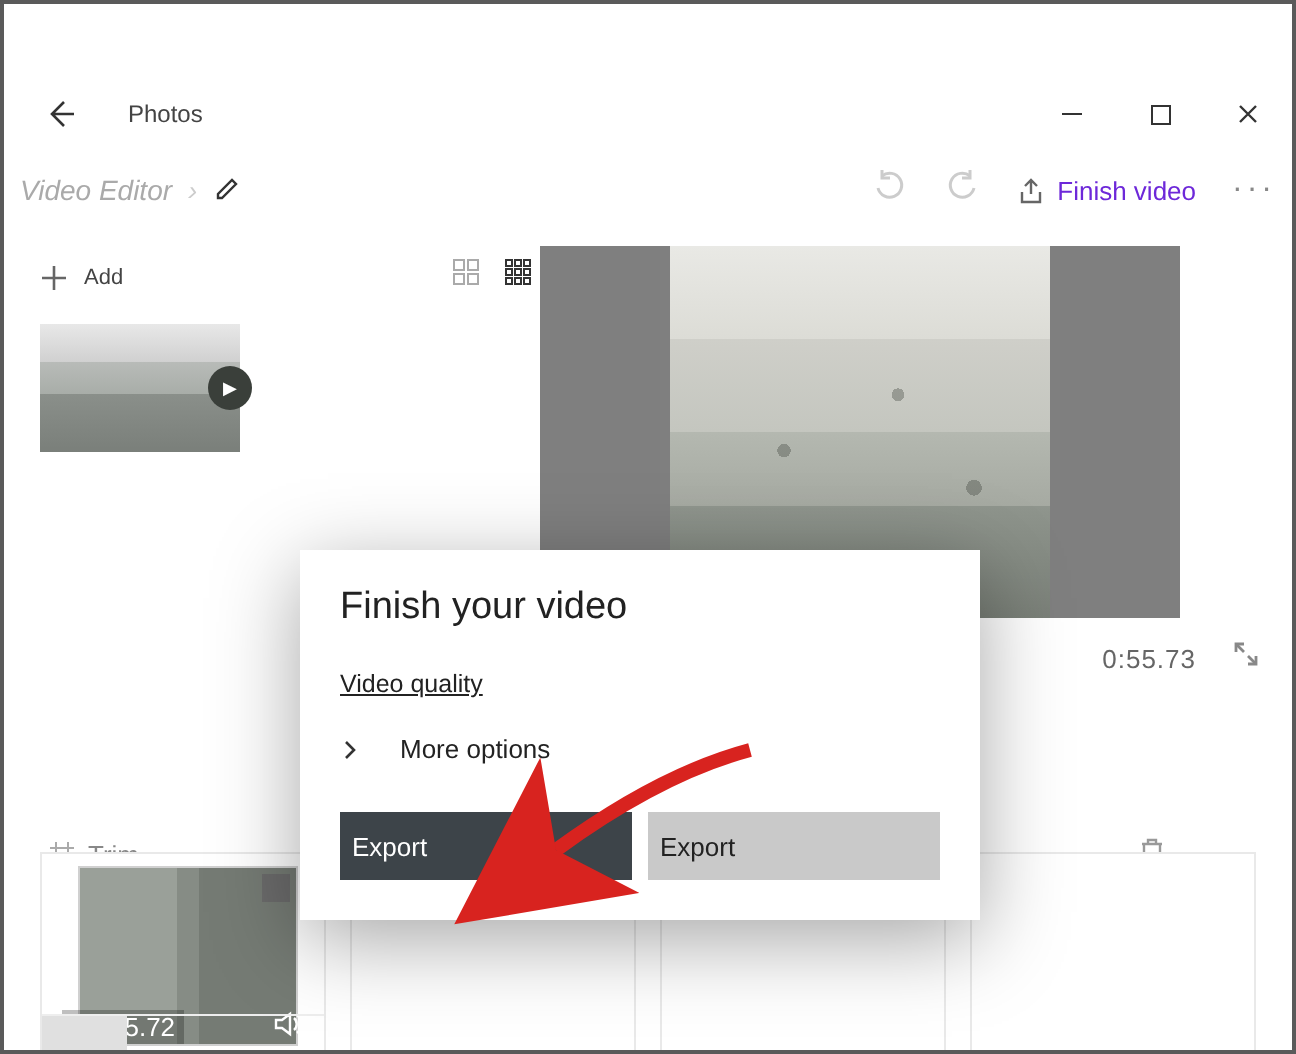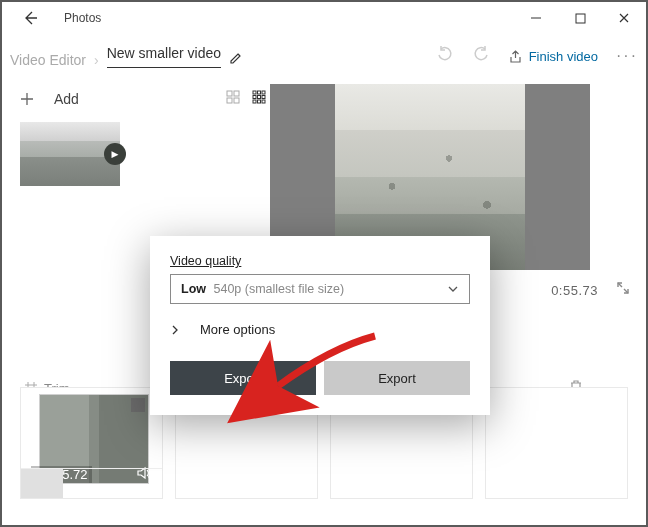--- a/index.html
+++ b/index.html
@@ -1,36 +1,36 @@
 <!DOCTYPE html>
 <html><head>
 <meta charset="utf-8">
 <style>
   * { box-sizing: border-box; font-family: 'Segoe UI', sans-serif; }
   body { margin: 0; background: #fff; }
   .frame { width: 648px; height: 527px; border: 2px solid #5a5a5a; position: relative; overflow: hidden; background: #fff; }
-  .titlebar { height: 32px; display: flex; align-items: center; justify-content: space-between; padding: 0 0 0 6px; color: #444; font-size: 12px; }
+  .titlebar { height: 32px; display: flex; align-items: center; justify-content: space-between; padding: 0 0 0 6px; color: #444; font-size: 12px; margin-top: 39px; }
   .titlebar-left { display: flex; align-items: center; gap: 12px; }
   .back-arrow, .tb-btn { width: 44px; height: 32px; display: flex; align-items: center; justify-content: center; color: #333; }
   .tb-right { display: flex; }
   .toolbar { height: 44px; display: flex; align-items: center; justify-content: space-between; padding: 0 8px; color: #888; }
-  .crumbs { display: flex; align-items: flex-end; gap: 8px; font-size: 14px; }
+  .crumbs { display: flex; align-items: center; gap: 8px; font-size: 14px; font-style: italic; }
   .crumb-current { color: #333; border-bottom: 1px solid #333; padding-bottom: 6px; }
   .pencil-icon { color: #333; }
   .tool-right { display: flex; align-items: center; gap: 18px; }
   .tool-right .dis { color: #ccc; }
-  .finish-link { display: flex; align-items: center; gap: 6px; color: #0369a1; font-size: 13px; }
+  .finish-link { display: flex; align-items: center; gap: 6px; color: #6d28d9; font-size: 13px; }
 
   .content { position: relative; height: calc(527px - 32px - 44px - 4px); }
   .left-panel { position: absolute; left: 0; top: 0; width: 290px; padding: 12px 18px; }
   .pl-head { display: flex; align-items: center; justify-content: space-between; margin: 8px 0 18px; }
   .pl-title { font-size: 15px; font-weight: 600; color: #222; }
   .pl-chevron { color: #666; }
   .pl-tools { display: flex; align-items: center; justify-content: space-between; margin-bottom: 14px; padding-right: 8px; }
-  .add-btn { display: flex; align-items: center; gap: 20px; color: #444; font-size: 14px; justify-content: center; }
+  .add-btn { display: flex; align-items: center; gap: 8px; color: #444; font-size: 11px; justify-content: center; }
   .grid-icons { display: flex; gap: 12px; color: #888; }
   .grid-icons .sel { color: #333; }
   .lib-thumb { width: 100px; height: 64px; background: linear-gradient(180deg,#e8e8e8 0%,#d0d0d0 30%,#b8bbb8 30%,#a8ada8 55%,#8a8f8a 55%,#7a7f7a 100%); position: relative; }
   .play-badge { position: absolute; right: -6px; top: 50%; transform: translateY(-50%); width: 22px; height: 22px; border-radius: 50%; background: #3a3f3a; display: flex; align-items: center; justify-content: center; color: #fff; font-size: 9px; }
 
   .preview { position: absolute; right: 12px; top: 6px; width: 364px; }
   .preview-canvas { width: 320px; height: 186px; background: #7f7f7f; display: flex; align-items: center; justify-content: center; }
   .preview-img { width: 190px; height: 186px; background:
     linear-gradient(180deg,#e9e9e5 0%,#dcdcd6 25%,#cfcfc9 25%,#c4c6bf 50%,#b4b8b0 50%,#a6aaa2 70%,#8f958d 70%,#7a8078 100%);
     position: relative; }
@@ -58,21 +58,21 @@
 
   
   .dim { position:absolute; inset:0; background:rgba(255,255,255,0); }
   .dialog { position:absolute; left:148px; top:158px; width:340px; background:#fff; box-shadow:0 10px 40px rgba(0,0,0,.35); padding:18px 20px 20px; }
   .dlg-title { font-size:19px; color:#222; margin:0 0 20px; font-weight:400; }
   .dlg-label { font-size:12.5px; color:#222; margin-bottom:6px;text-decoration:underline; }
   .dlg-select { width:100%; height:30px; border:1px solid #8a8a8a; display:flex; align-items:center; justify-content:space-between; padding:0 10px; font-size:12.5px; color:#222; }
   .dlg-select .hint{ color:#888; margin-left:4px;}
   .more-opts { display:flex; align-items:center; gap:20px; margin:18px 0 24px; font-size:13px; color:#222; }
   .dlg-buttons { display:flex; gap:8px; }
-  .btn { flex:1; height:34px; display:flex; align-items:center; justify-content:center; font-size:13px; border:none; }
+  .btn { flex:1; height:34px; display:flex; align-items:center; justify-content:flex-start; font-size:13px; border:none; }
   .btn-export { background:#3d4449; color:#fff; }
   .btn-cancel { background:#c9c9c9; color:#222; }
 
   .arrow-annot { position:absolute; left:268px; top:250px; pointer-events:none; }
   .arrow-annot svg { overflow:visible; }
 </style>
 </head>
 <body>
 
 <div class="frame">
@@ -102,21 +102,20 @@
             <path d="M2 2 L10 10 M10 2 L2 10" stroke="#333" stroke-width="1.2"></path>
           </svg>
         </div>
     </div>
   </div>
 
   <div class="toolbar">
     <div class="crumbs">
       <span style="color:#aaa">Video Editor</span>
       <span style="color:#ccc">›</span>
-      <span class="crumb-current">New smaller video</span>
       <span class="pencil-icon">
         <svg width="14" height="14" viewBox="0 0 14 14">
             <path d="M2 12 L4 12 L11 5 L9 3 L2 10 Z M9 3 L11 5" stroke="#333" stroke-width="1.2" fill="none"></path>
           </svg>
       </span>
     </div>
     <div class="tool-right">
       <span class="dis"><svg width="18" height="18" viewBox="0 0 18 18">
             <path d="M5 4 A6 6 0 1 1 3 10" stroke="#ccc" stroke-width="1.5" fill="none"></path>
             <path d="M5 1 L5 5 L9 5" stroke="#ccc" stroke-width="1.5" fill="none"></path>
@@ -222,30 +221,22 @@
         </div>
         <div class="clip-footer"></div>
       </div>
       <div class="clip"></div>
       <div class="clip"></div>
       <div class="clip"></div>
     </div>
 
     <div class="dim"></div>
     <div class="dialog">
+      <h2 class="dlg-title">Finish your video</h2>
       <div class="dlg-label">Video quality</div>
-      <div class="dlg-select">
-        <span>
-          <b style="font-weight:600">Low</b>
-          <span class="hint">540p (smallest file size)</span>
-        </span>
-        <svg width="12" height="12">
-            <path d="M2 4 L6 8 L10 4" stroke="#555" stroke-width="1.3" fill="none"></path>
-          </svg>
-      </div>
       <div class="more-opts">
         <svg width="10" height="10">
             <path d="M3 1 L7 5 L3 9" stroke="#333" stroke-width="1.3" fill="none"></path>
           </svg>
         <span>More options</span>
       </div>
       <div class="dlg-buttons">
         <button class="btn btn-export">
             <span>Export</span>
           </button>

